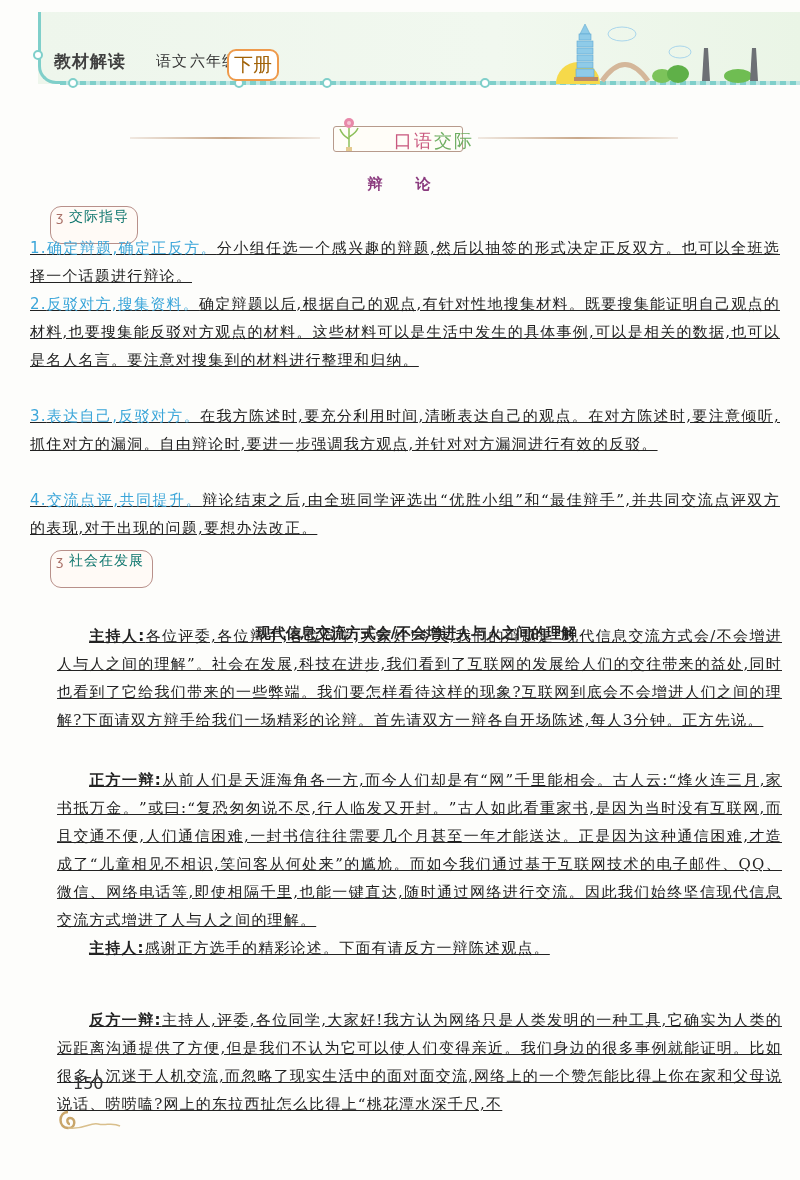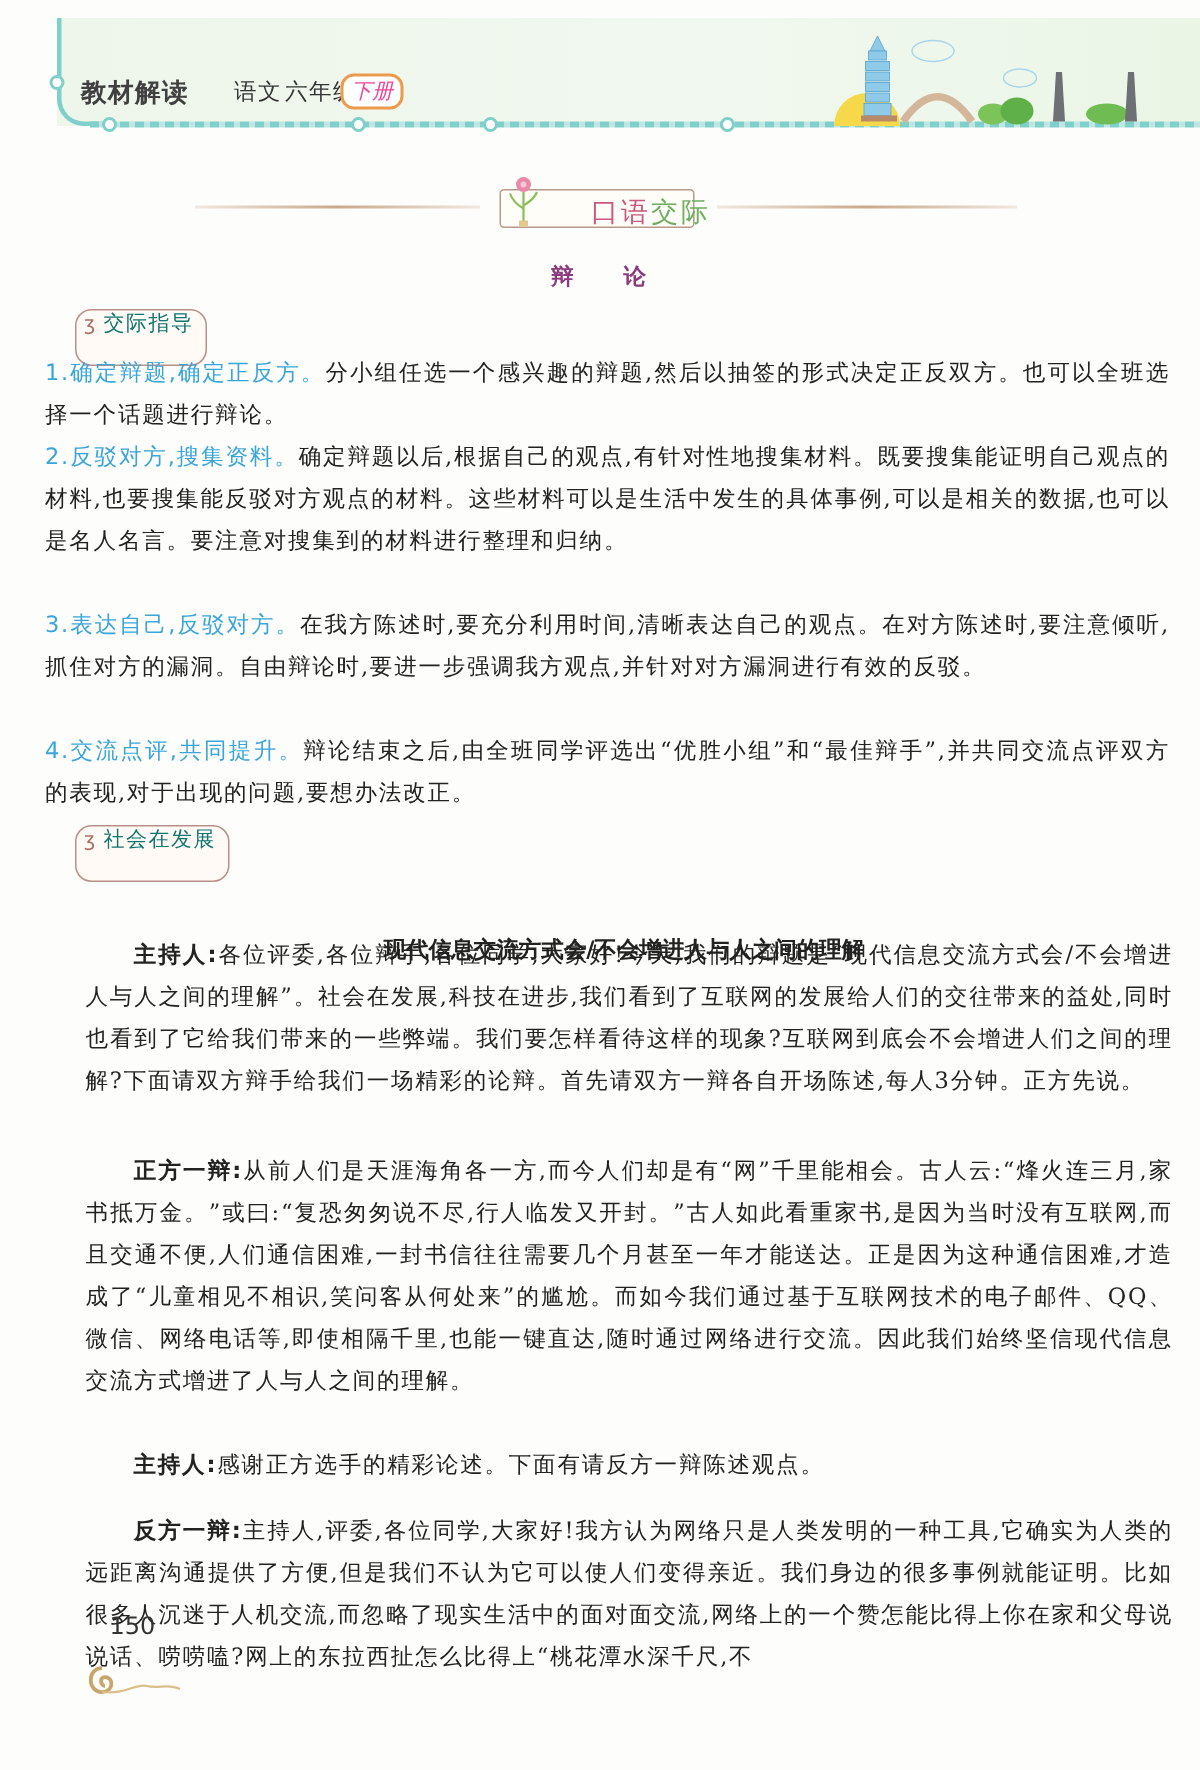--- a/index.html
+++ b/index.html
@@ -31,23 +31,22 @@
   .header-subject {
     position: absolute; left: 156px; top: 52px; font-family: "DejaVu Sans", sans-serif;
     font-size: 15px; color: #333; letter-spacing: 1px;
   }
   .header-grade {
     position: absolute; left: 190px; top: 52px; font-family: "DejaVu Sans", sans-serif;
     font-size: 15px; color: #333; letter-spacing: 1px;
   }
   .header-volume {
     position: absolute; left: 227px; top: 49px; font-family: "DejaVu Sans", sans-serif;
-    font-size: 14px; color: #ec4899; padding: 1px 5px; border: 2px solid #ee9a4c; border-radius: 9px;
+    font-size: 19px; color: #a16207; padding: 1px 5px; border: 2px solid #ee9a4c; border-radius: 9px;
     background: #fff;
-    font-style: italic;
   }
   .scenery { position: absolute; left: 530px; top: 18px; width: 270px; height: 66px; }
 
   
   .banner-line { position: absolute; top: 137px; height: 2px; background: linear-gradient(90deg, rgba(190,150,120,0.2), #c9a98c, rgba(190,150,120,0.2)); }
   .banner-box {
     position: absolute; left: 333px; top: 126px; width: 130px; height: 26px;
     border: 1.5px solid #b79a8c; border-radius: 3px; background: #fffdf8;
   }
   .banner-flower { position: absolute; left: 337px; top: 115px; width: 24px; height: 38px; }
@@ -72,21 +71,21 @@
     font-family: "DejaVu Sans", sans-serif; font-size: 14px; color: #0f766e; line-height: 19px;
     letter-spacing: 1px;
   }
   .tag::before {
     content: "ʒ"; position: absolute; left: 5px; top: 0; color: #a86f66; font-size: 13px;
   }
 
   
   .para {
     position: absolute; left: 57px; width: 720px; font-size: 15px; line-height: 28px;
-    letter-spacing: 1.2px; color: #222; text-align: justify;
+    letter-spacing: 1.2px; color: #222; text-align: justify; text-decoration: underline;
   }
   .para .hl { color: #3aa5d9; font-family: "DejaVu Sans", sans-serif; }
   .para .indent { display: inline-block; width: 32px; }
   .para .speaker { font-family: "DejaVu Sans", sans-serif; font-weight: bold; }
 
   .example-title {
     position: absolute; left: 16px; width: 800px; top: 566px; text-align: center;
     font-family: "DejaVu Sans", sans-serif; font-size: 15px; font-weight: bold; color: #222; margin-top: 32px;
   }
 
@@ -174,21 +173,21 @@
 <div class="example-title" style="top:592px;">现代信息交流方式会/不会增进人与人之间的理解</div>
 
 <div class="para" style="top:622px;left:57px;width:725px;">
   <span class="indent"></span><span class="speaker">主持人:</span><span>各位评委,各位辩手,各位同学,大家好!今天,我们的辩题是“现代信息交流方式会/不会增进人与人之间的理解”。社会在发展,科技在进步,我们看到了互联网的发展给人们的交往带来的益处,同时也看到了它给我们带来的一些弊端。我们要怎样看待这样的现象?互联网到底会不会增进人们之间的理解?下面请双方辩手给我们一场精彩的论辩。首先请双方一辩各自开场陈述,每人3分钟。正方先说。</span>
 </div>
 
 <div class="para" style="top:766px;left:57px;width:725px;">
   <span class="indent"></span><span class="speaker">正方一辩:</span><span>从前人们是天涯海角各一方,而今人们却是有“网”千里能相会。古人云:“烽火连三月,家书抵万金。”或曰:“复恐匆匆说不尽,行人临发又开封。”古人如此看重家书,是因为当时没有互联网,而且交通不便,人们通信困难,一封书信往往需要几个月甚至一年才能送达。正是因为这种通信困难,才造成了“儿童相见不相识,笑问客从何处来”的尴尬。而如今我们通过基于互联网技术的电子邮件、QQ、微信、网络电话等,即使相隔千里,也能一键直达,随时通过网络进行交流。因此我们始终坚信现代信息交流方式增进了人与人之间的理解。</span>
 </div>
 
-<div class="para" style="top:962px;left:57px;width:725px;">
+<div class="para" style="top:934px;left:57px;width:725px;">
   <span class="indent"></span><span class="speaker">主持人:</span><span>感谢正方选手的精彩论述。下面有请反方一辩陈述观点。</span>
 </div>
 
 <div class="para" style="top:992px;left:57px;width:725px;margin-top:14px;">
   <span class="indent"></span><span class="speaker">反方一辩:</span><span>主持人,评委,各位同学,大家好!我方认为网络只是人类发明的一种工具,它确实为人类的远距离沟通提供了方便,但是我们不认为它可以使人们变得亲近。我们身边的很多事例就能证明。比如很多人沉迷于人机交流,而忽略了现实生活中的面对面交流,网络上的一个赞怎能比得上你在家和父母说说话、唠唠嗑?网上的东拉西扯怎么比得上“桃花潭水深千尺,不</span>
 </div>
 
 <svg class="page-ornament" viewBox="0 0 70 32">
   <path d="M14 8 C4 8 4 24 14 24 C22 24 22 14 16 14 C12 14 13 20 16 20" fill="none" stroke="#c8a56a" stroke-width="2.5"></path>
   <path d="M14 24 C30 26 36 18 44 20 C52 22 58 18 66 22" fill="none" stroke="#d9bf8c" stroke-width="1.5"></path>

